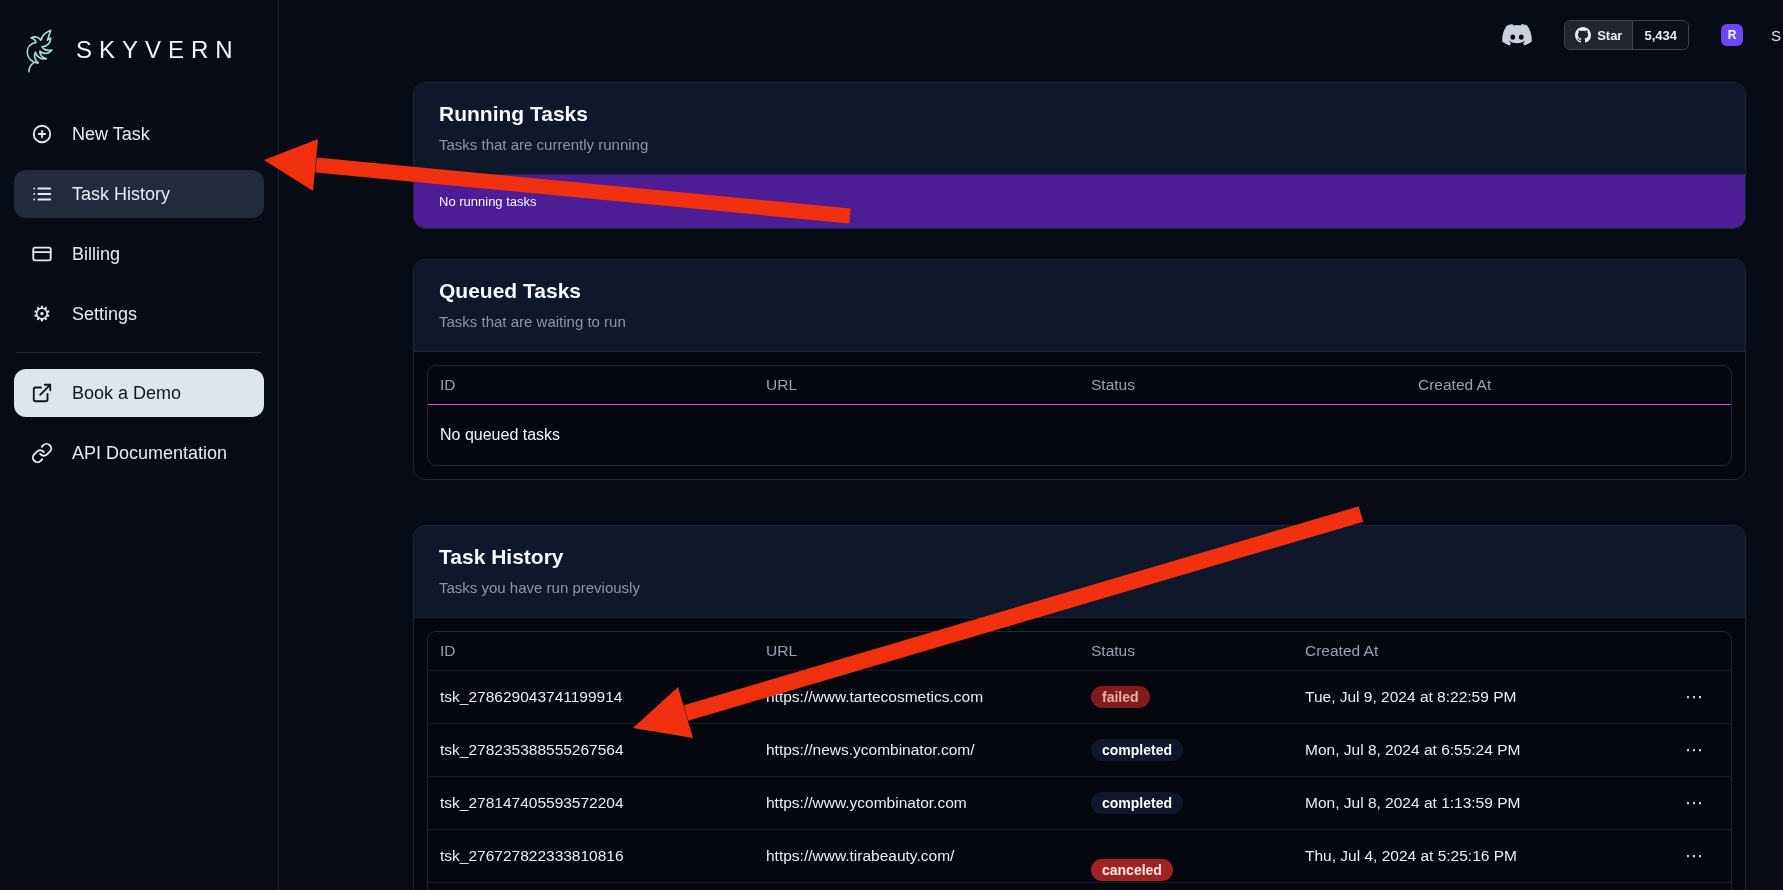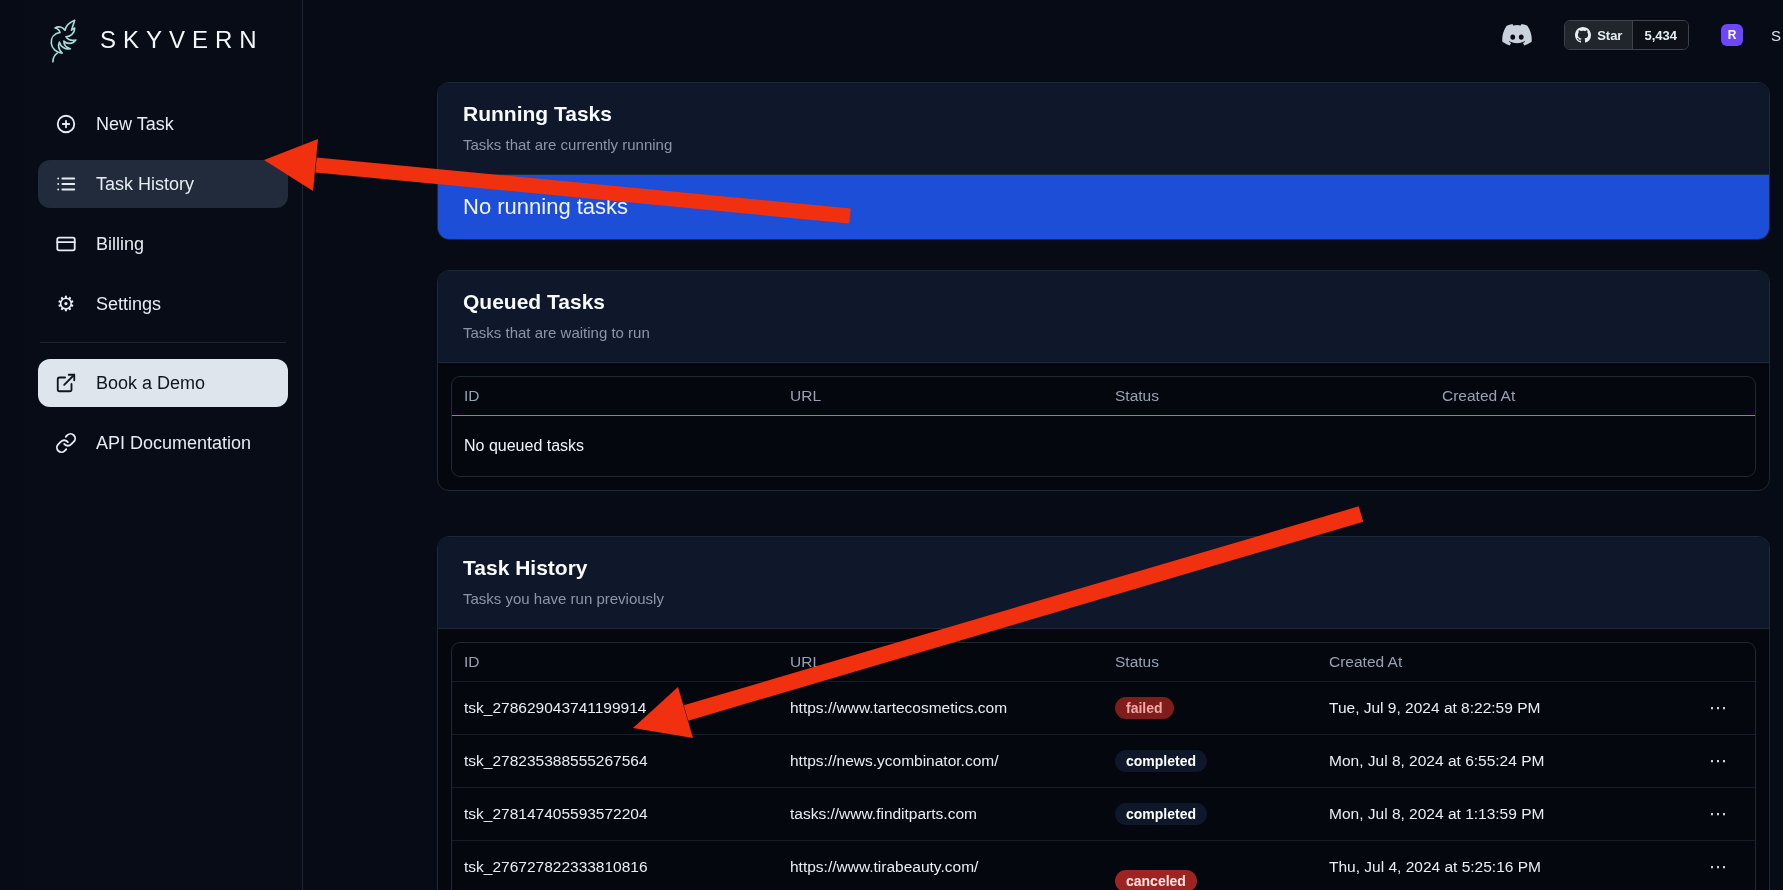--- a/index.html
+++ b/index.html
@@ -10,23 +10,22 @@
     background: #060b15;
     color: #eef2f7;
     font-family: "Liberation Sans", "DejaVu Sans", sans-serif;
   }
   .app { display:flex; width:100%; height:100%; }
 
   
   .sidebar {
     width: 279px; flex: 0 0 279px;
     border-right: 1px solid #1c2534;
-    padding: 14px 14px 0 14px;
+    padding: 24px 14px 0 14px;
     background: #070c16;
-    margin-left: 24px;
   }
   .logo { display:flex; align-items:center; gap:10px; padding: 2px 4px; margin-bottom: 34px; cursor:pointer; }
   .logo-mark { width:48px; height:48px; flex:0 0 48px; }
   .logo-text { font-size:24px; letter-spacing:7px; font-weight:400; color:#f4f7fa; }
   .nav-item {
     display:flex; align-items:center; gap:18px;
     height:48px; padding:0 16px; border-radius:12px;
     font-size:18px; color:#e7ecf3; margin-bottom:12px; cursor:pointer;
   }
   .nav-item .icon { width:24px; height:24px; display:flex; align-items:center; justify-content:center; }
@@ -54,21 +53,21 @@
     width: 1333px;
     border: 1px solid #1e2938;
     border-radius: 12px;
     background: #04070e;
     overflow: hidden;
   }
   .card + .card-gap-sm { height:30px; } .card-gap-lg { height:45px; }
   .card-header { background:#0f172a; padding: 19px 25px 21px; border-bottom:1px solid #1e2938; }
   .card-title { font-size:21px; font-weight:700; color:#f8fafc; margin-bottom:10px; }
   .card-sub { font-size:15px; color:#8c96a8; }
-  .card-plainbody { padding:19px 25px; font-size:22px; color:#f1f5f9; background:#1d4ed8; }
+  .card-plainbody { padding:19px 25px; font-size:13px; color:#f1f5f9; background:#4c1d95; }
 
   .table-wrap { margin: 13px; border:1px solid #1e2938; border-radius:9px; overflow:hidden; background:#04070e; }
   .trow { display:grid; align-items:center; }
   .trow.hist { grid-template-columns: 338px 325px 214px 1fr 80px; }
   .trow.queued { grid-template-columns: 338px 325px 327px 1fr; }
   .thead { height:38px; color:#96a1b3; font-size:15.5px; }
   .tcell:first-child { padding-left:12px; }
   .tbody-row { height:53px; font-size:15.5px; color:#e9edf4; border-top:1px solid #141d2b; cursor:pointer; }
   .empty-row { border-top:1px solid #d946ef; padding:21px 12px; font-size:16px; color:#f1f5f9; }
   .badge { display:inline-block; padding:3px 11px; border-radius:9999px; font-size:14px; font-weight:700; }
@@ -240,21 +239,21 @@
           <div class="trow hist tbody-row">
             <div class="tcell">tsk_278235388555267564</div>
             <div class="tcell">https://news.ycombinator.com/</div>
             <div class="tcell"><span class="badge badge-completed">completed</span></div>
             <div class="tcell">Mon, Jul 8, 2024 at 6:55:24 PM</div>
             <div class="tcell row-actions">⋯</div>
           </div>
 
           <div class="trow hist tbody-row">
             <div class="tcell">tsk_278147405593572204</div>
-            <div class="tcell">tasks://www.finditparts.com</div>
+            <div class="tcell">https://www.ycombinator.com</div>
             <div class="tcell"><span class="badge badge-completed">completed</span></div>
             <div class="tcell">Mon, Jul 8, 2024 at 1:13:59 PM</div>
             <div class="tcell row-actions">⋯</div>
           </div>
 
           <div class="trow hist tbody-row">
             <div class="tcell">tsk_276727822333810816</div>
             <div class="tcell">https://www.tirabeauty.com/</div>
             <div class="tcell"><span class="badge badge-canceled">canceled</span></div>
             <div class="tcell">Thu, Jul 4, 2024 at 5:25:16 PM</div>

